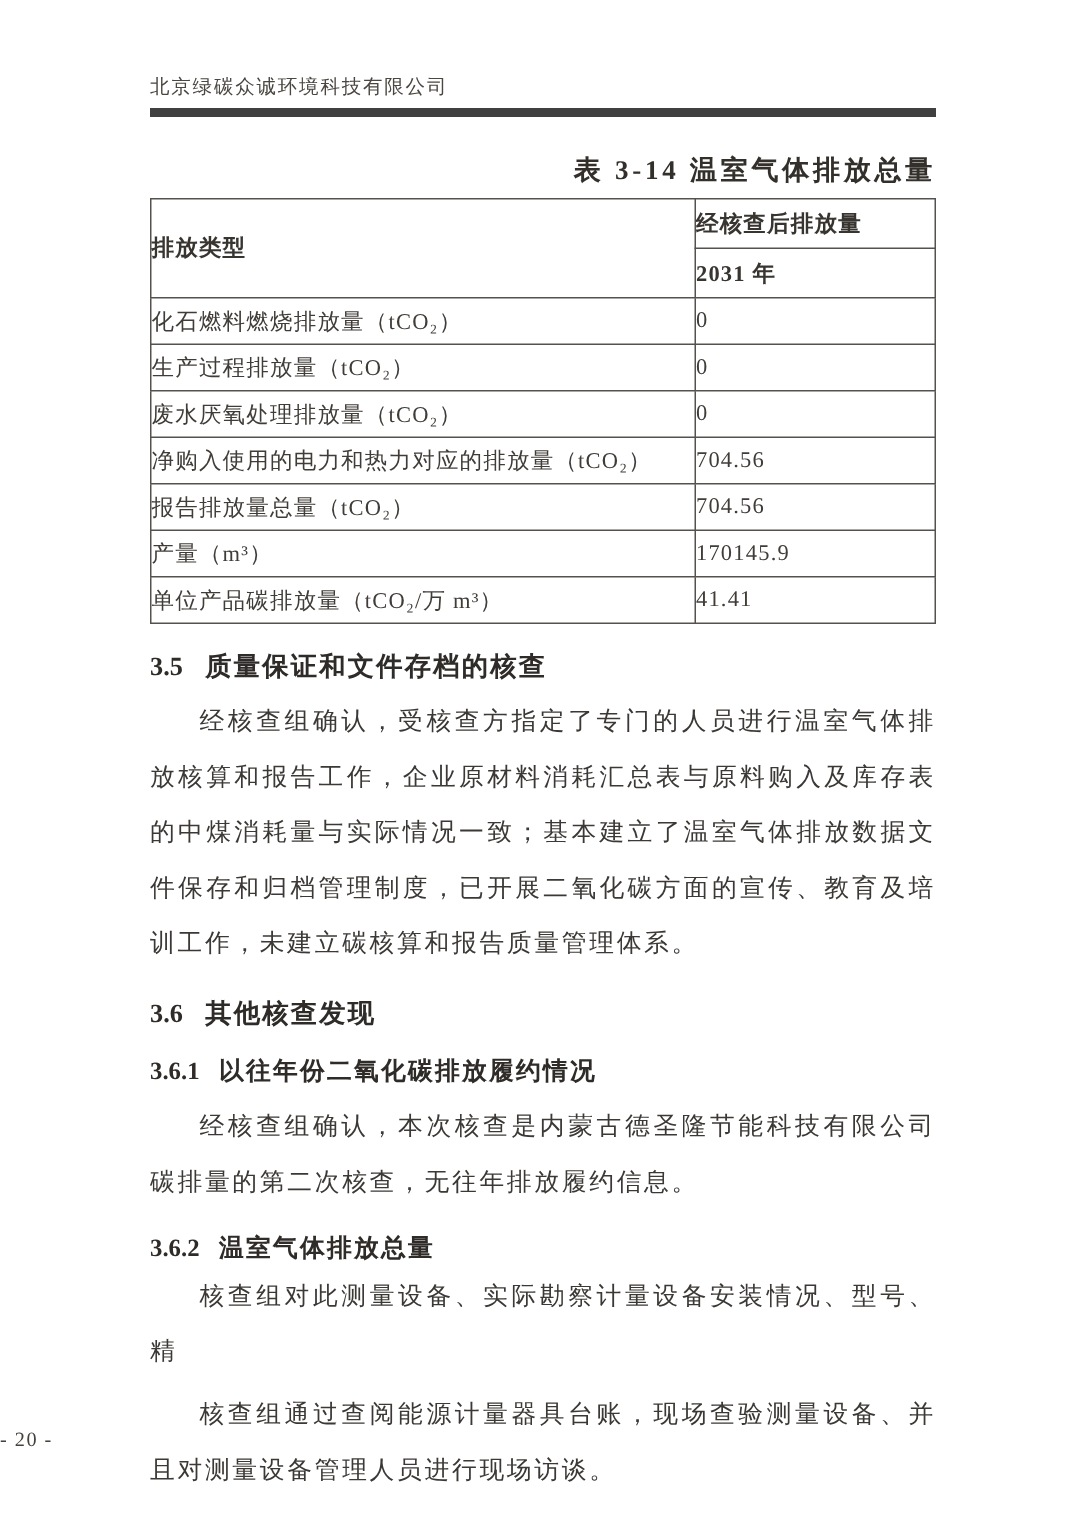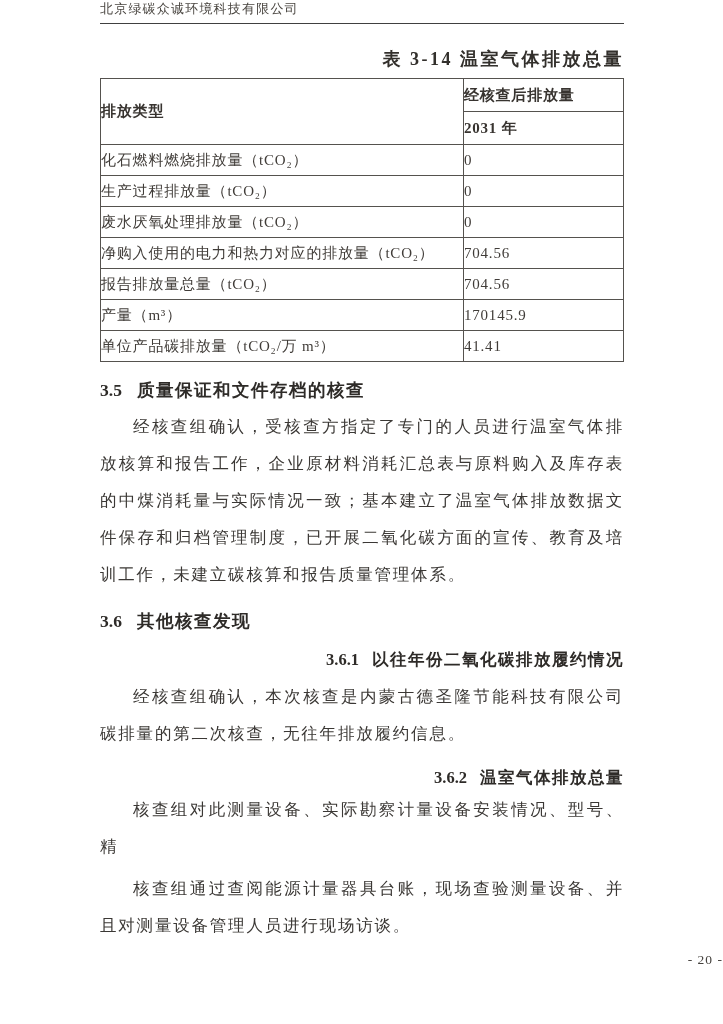--- a/index.html
+++ b/index.html
@@ -7,22 +7,22 @@
     width:723px;height:1024px;position:relative;margin:0 auto;
     background:#ffffff;overflow:hidden;
     font-family:"Liberation Serif","DejaVu Serif",serif;
     color:#3b3835;
   }
   .content{padding:0 99px 0 100px;}
 
   
   .header{
     display:flex;justify-content:space-between;align-items:flex-end;
-    padding-bottom:5px;
-    border-bottom:1px solid #404040;
+    padding-top:49px;padding-bottom:5px;
+    border-bottom:6px solid #404040;
     font-size:13px;color:#4a4641;letter-spacing:1.2px;
   }
   .header .archive{letter-spacing:0.6px;}
   .header .archive .archive-num{margin-left:8px;letter-spacing:0.4px;}
 
   
   .doc-title{
     margin-top:23px;text-align:right;font-weight:bold;
     font-size:18px;letter-spacing:2.5px;color:#33302c;
   }
@@ -39,36 +39,36 @@
   table.emissions td.lbl,table.emissions td.val{height:30px;}
 
   
   .sec{
     margin:15px 0 0 0;font-size:17.5px;font-weight:bold;
     color:#2e2b28;letter-spacing:1.5px;line-height:26px;
   }
   .sec .num{margin-right:15px;letter-spacing:0;}
   .subsec{
     margin:13px 0 0 0;font-size:16.5px;font-weight:bold;
-    color:#2e2b28;letter-spacing:1.5px;line-height:26px;text-align:right;
+    color:#2e2b28;letter-spacing:1.5px;line-height:26px;
   }
   .subsec .num{margin-right:13px;letter-spacing:0;}
 
   
   p.body{
     margin:5px 0 0 0;font-size:16.5px;line-height:37px;
     text-align:justify;text-indent:2em;letter-spacing:1.8px;
     color:#3b3835;
   }
   p.body.cont{margin-top:0;}
 
   
   .footer{
     position:absolute;left:0;bottom:56px;width:100%;
-    text-align:right;font-size:13.5px;color:#45423e;letter-spacing:1px;
+    text-align:left;font-size:13.5px;color:#45423e;letter-spacing:1px;
   }
 </style>
 </head>
 <body>
 
 <div class="page">
   <div class="content">
 
     <div class="header">
       <span class="company">北京绿碳众诚环境科技有限公司</span>

